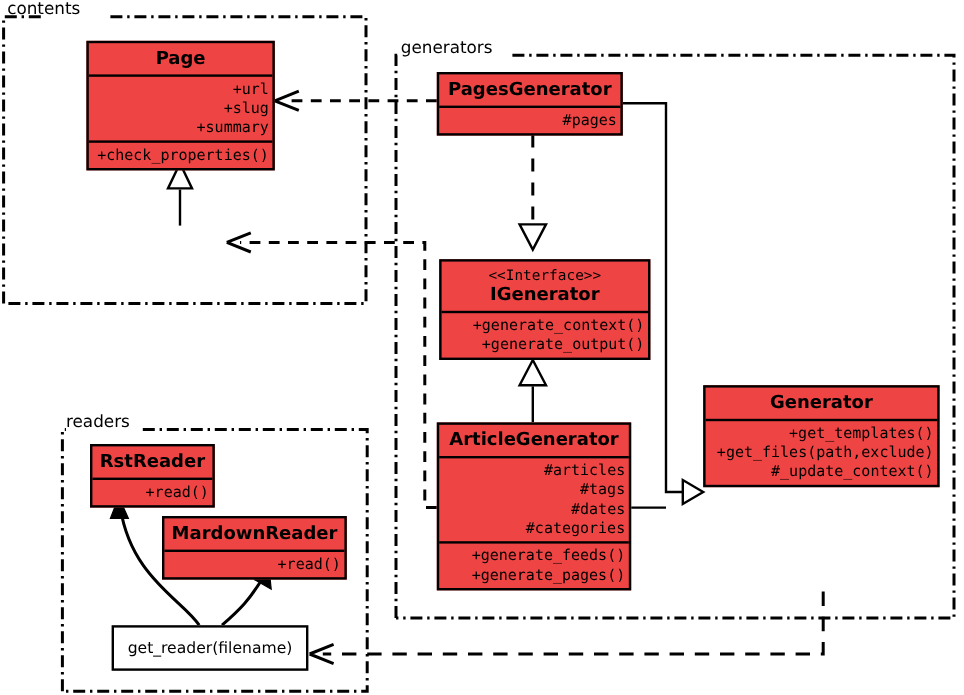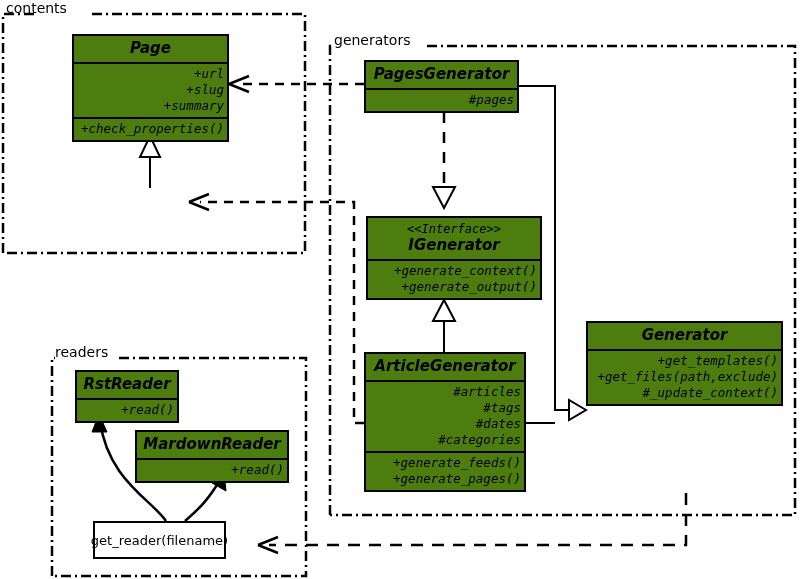--- a/index.html
+++ b/index.html
@@ -28,25 +28,24 @@
     position: absolute;
     font-family: "DejaVu Sans", sans-serif;
     font-size: 14px;
     color: #000;
     white-space: nowrap;
   }
 
   
   .cls {
     position: absolute;
-    background: #4d7c0f;
+    background: #ef4444;
     border: 2px solid #000;
     box-sizing: border-box;
     z-index: 5;
-    font-style: italic;
   }
   .cls .name {
     text-align: center;
     font-weight: bold;
     font-size: 15px;
     font-family: "DejaVu Sans", sans-serif;
     padding: 4px 6px 5px 6px;
     line-height: 17px;
     color: #000;
   }
@@ -223,15 +222,15 @@
     </div>
   </div>
 
   <div class="cls" style="left:135px; top:430px; width:154px;">
     <div class="name">MardownReader</div>
     <div class="sep compart">
       <div class="mem">+read()</div>
     </div>
   </div>
 
-  <div class="fnbox" style="left:93px; top:521px; width:133px; height:38px;">get_reader(filename)</div>
+  <div class="fnbox" style="left:93px; top:521px; width:164px; height:38px;">get_reader(filename)</div>
 
 </div>
 
 </body></html>

